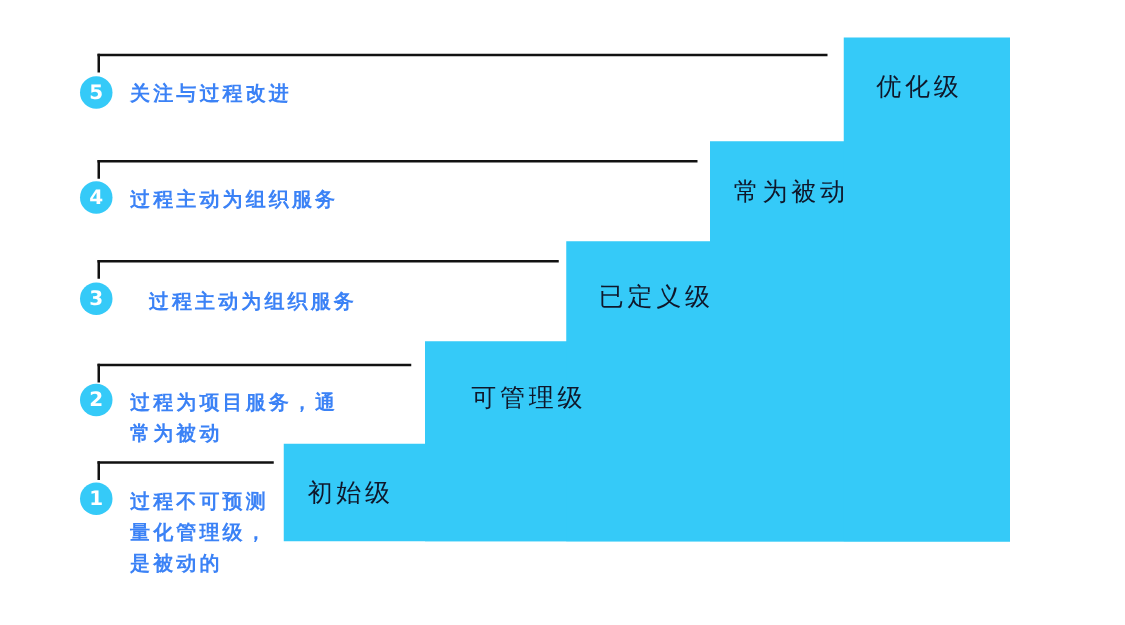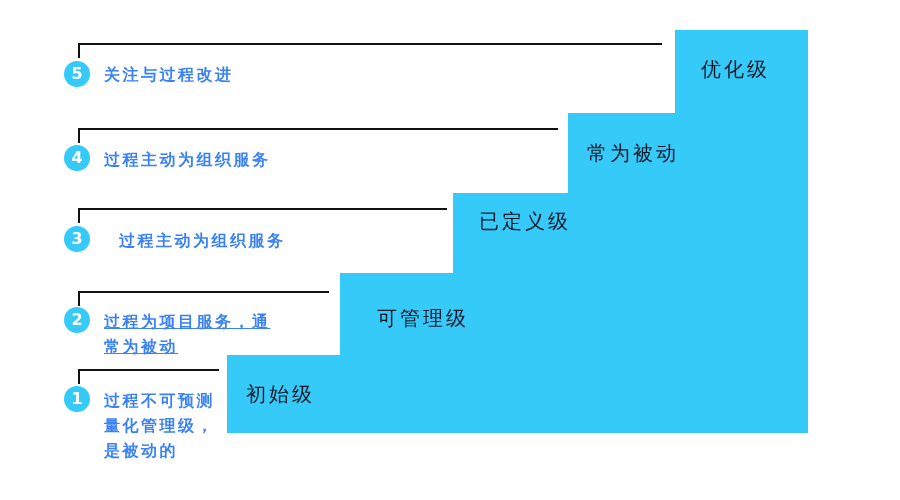--- a/index.html
+++ b/index.html
@@ -16,21 +16,21 @@
   .s2{left:340px;top:273px;width:468px;height:160px;}
   .s3{left:453px;top:193px;width:355px;height:240px;}
   .s4{left:568px;top:113px;width:240px;height:320px;}
   .s5{left:675px;top:30px;width:133px;height:403px;}
   .step-label{
     position:absolute;color:#0f172a;font-weight:normal;
     font-size:20px;letter-spacing:3px;white-space:nowrap;
   }
   .sl1{left:246px;top:381px;text-align:right;}
   .sl2{left:361px;top:305px;margin-left:16px;}
-  .sl3{left:479px;top:208px;}
+  .sl3{left:479px;top:224px;}
   .sl4{left:587px;top:140px;}
   .sl5{left:701px;top:56px;}
   
   .bracket{
     position:absolute;height:13px;background:transparent;
     border-top:2.5px solid #111111;border-left:2px solid #111111;
   }
   .b5{left:78px;top:43px;width:582px;}
   .b4{left:78px;top:128px;width:478px;}
   .b3{left:78px;top:208px;width:367px;}
@@ -48,21 +48,21 @@
   .bd2{top:307px;}
   .bd1{top:386px;}
   
   .desc{
     position:absolute;left:104px;color:#3b82f6;font-weight:bold;
     font-size:16px;letter-spacing:2.5px;line-height:25px;white-space:nowrap;
   }
   .d5{top:62px;}
   .d4{top:147px;}
   .d3{top:228px;margin-left:15px;}
-  .d2{top:309px;text-decoration:underline;}
+  .d2{top:309px;}
   .d1{top:388px;}
 </style>
 </head>
 <body>
 
 <div class="canvas">
 
   <div class="step s1"></div>
   <div class="step s2"></div>
   <div class="step s3"></div>

